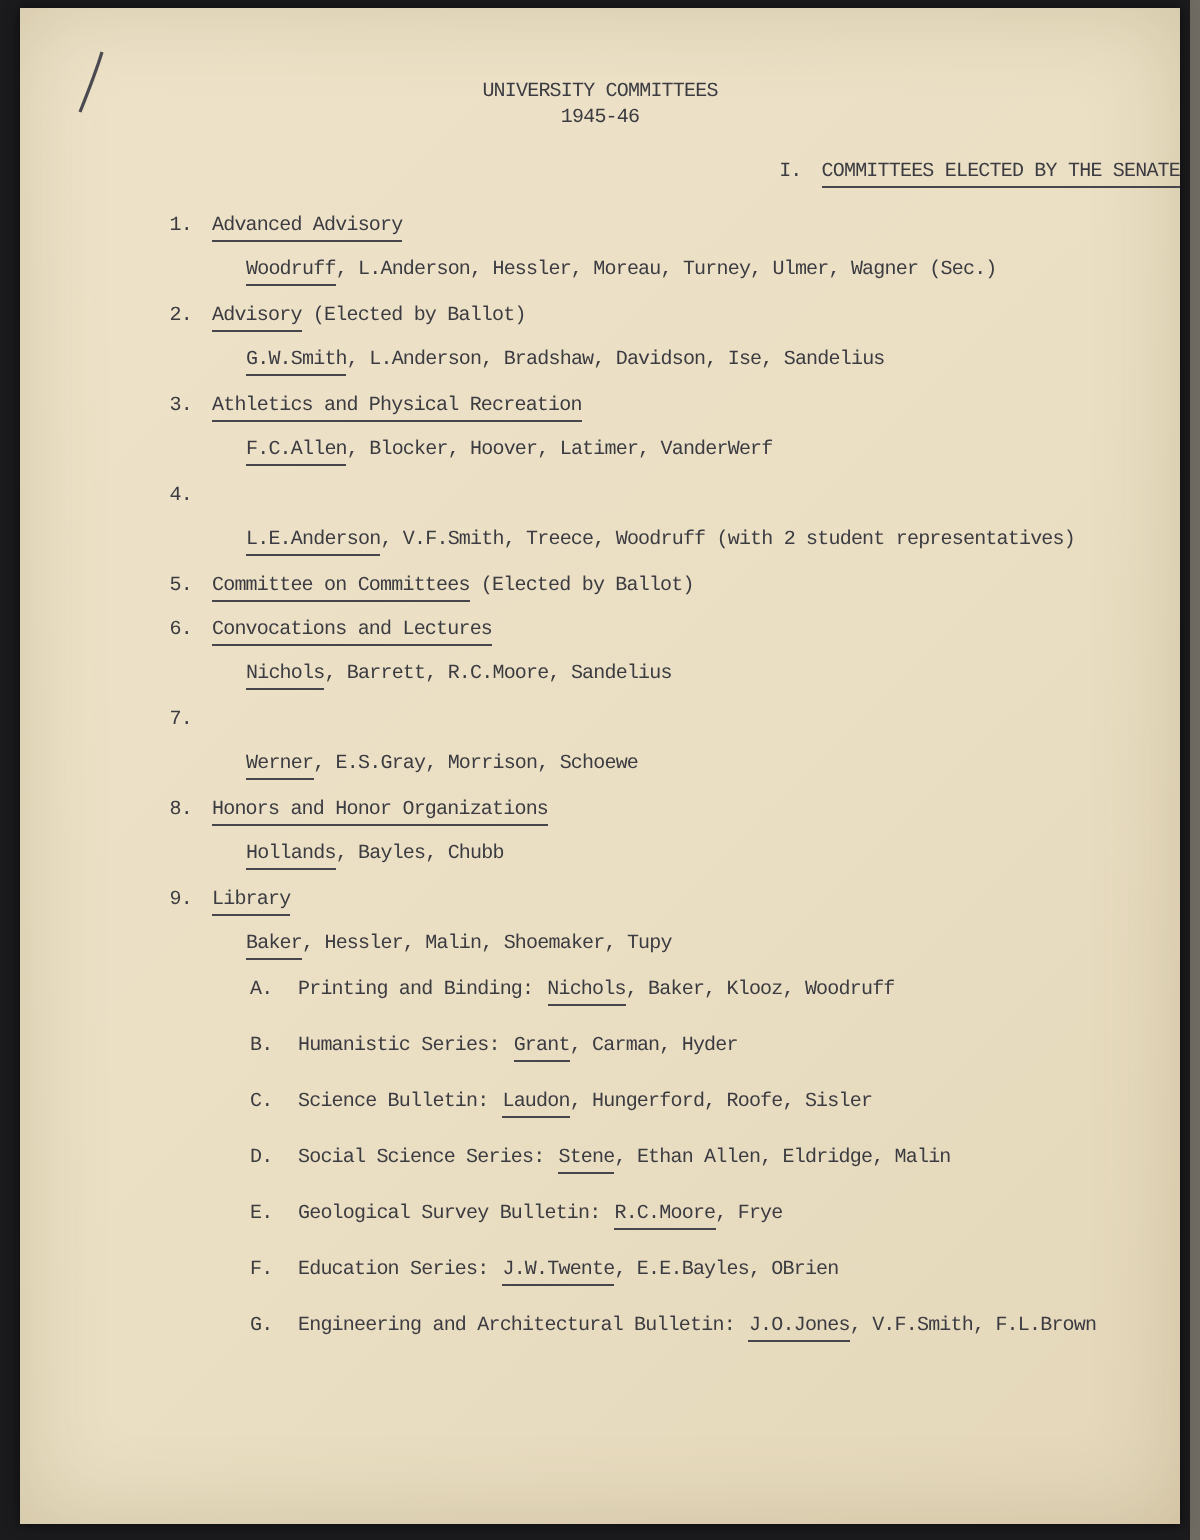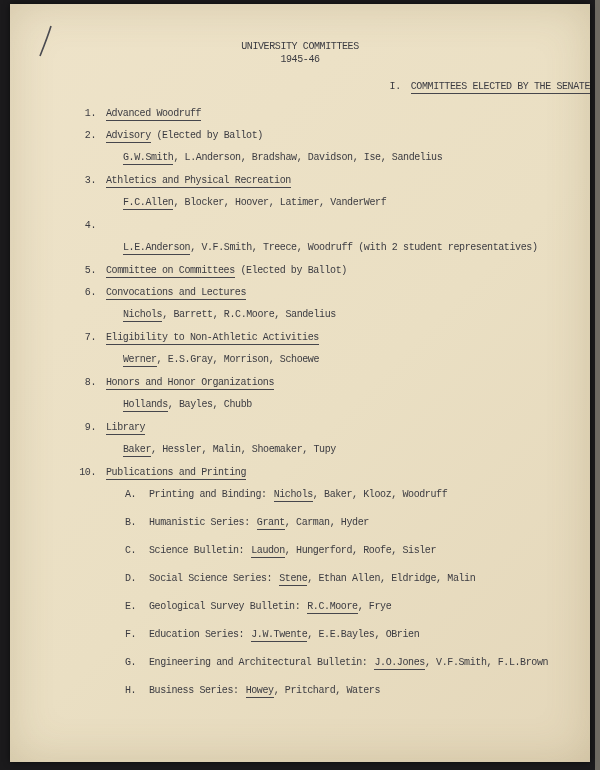--- a/index.html
+++ b/index.html
@@ -56,22 +56,23 @@
 
   <div class="section-heading">
     <span class="numeral">I.</span><span class="u">COMMITTEES ELECTED BY THE SENATE</span>
   </div>
 
   <div class="committees">
 
     <div class="committee">
       <div class="c-title">
         <span class="num">1.</span>
-        <span class="name"><span class="u">Advanced Woodruff</span><span></span></span>
+        <span class="name"><span class="u">Advanced Advisory</span><span></span></span>
       </div>
+      <div class="c-members"><span class="u">Woodruff</span><span>, L.Anderson, Hessler, Moreau, Turney, Ulmer, Wagner (Sec.)</span></div>
     </div>
 
     <div class="committee">
       <div class="c-title">
         <span class="num">2.</span>
         <span class="name"><span class="u">Advisory</span><span> (Elected by Ballot)</span></span>
       </div>
       <div class="c-members"><span class="u">G.W.Smith</span><span>, L.Anderson, Bradshaw, Davidson, Ise, Sandelius</span></div>
     </div>
 
@@ -101,21 +102,20 @@
       <div class="c-title">
         <span class="num">6.</span>
         <span class="name"><span class="u">Convocations and Lectures</span><span></span></span>
       </div>
       <div class="c-members"><span class="u">Nichols</span><span>, Barrett, R.C.Moore, Sandelius</span></div>
     </div>
 
     <div class="committee">
       <div class="c-title">
         <span class="num">7.</span>
-        <span class="name"><span class="u">Eligibility to Non-Athletic Activities</span><span></span></span>
       </div>
       <div class="c-members"><span class="u">Werner</span><span>, E.S.Gray, Morrison, Schoewe</span></div>
     </div>
 
     <div class="committee">
       <div class="c-title">
         <span class="num">8.</span>
         <span class="name"><span class="u">Honors and Honor Organizations</span><span></span></span>
       </div>
       <div class="c-members"><span class="u">Hollands</span><span>, Bayles, Chubb</span></div>
@@ -123,24 +123,20 @@
 
     <div class="committee">
       <div class="c-title">
         <span class="num">9.</span>
         <span class="name"><span class="u">Library</span><span></span></span>
       </div>
       <div class="c-members"><span class="u">Baker</span><span>, Hessler, Malin, Shoemaker, Tupy</span></div>
     </div>
 
     <div class="committee">
-      <div class="c-title">
-        <span class="num">10.</span>
-        <span class="name"><span class="u">Publications and Printing</span><span></span></span>
-      </div>
 
       <div class="subitems">
         <div class="subitem">
           <span class="letter">A.</span><span>Printing and Binding:</span><span class="u">Nichols</span><span>, Baker, Klooz, Woodruff</span>
         </div>
         <div class="subitem">
           <span class="letter">B.</span><span>Humanistic Series:</span><span class="u">Grant</span><span>, Carman, Hyder</span>
         </div>
         <div class="subitem">
           <span class="letter">C.</span><span>Science Bulletin:</span><span class="u">Laudon</span><span>, Hungerford, Roofe, Sisler</span>
@@ -150,20 +146,17 @@
         </div>
         <div class="subitem">
           <span class="letter">E.</span><span>Geological Survey Bulletin:</span><span class="u">R.C.Moore</span><span>, Frye</span>
         </div>
         <div class="subitem">
           <span class="letter">F.</span><span>Education Series:</span><span class="u">J.W.Twente</span><span>, E.E.Bayles, OBrien</span>
         </div>
         <div class="subitem">
           <span class="letter">G.</span><span>Engineering and Architectural Bulletin:</span><span class="u">J.O.Jones</span><span>, V.F.Smith, F.L.Brown</span>
         </div>
-        <div class="subitem">
-          <span class="letter">H.</span><span>Business Series:</span><span class="u">Howey</span><span>, Pritchard, Waters</span>
-        </div>
       </div>
     </div>
 
   </div>
 </div>
 
 </body></html>

